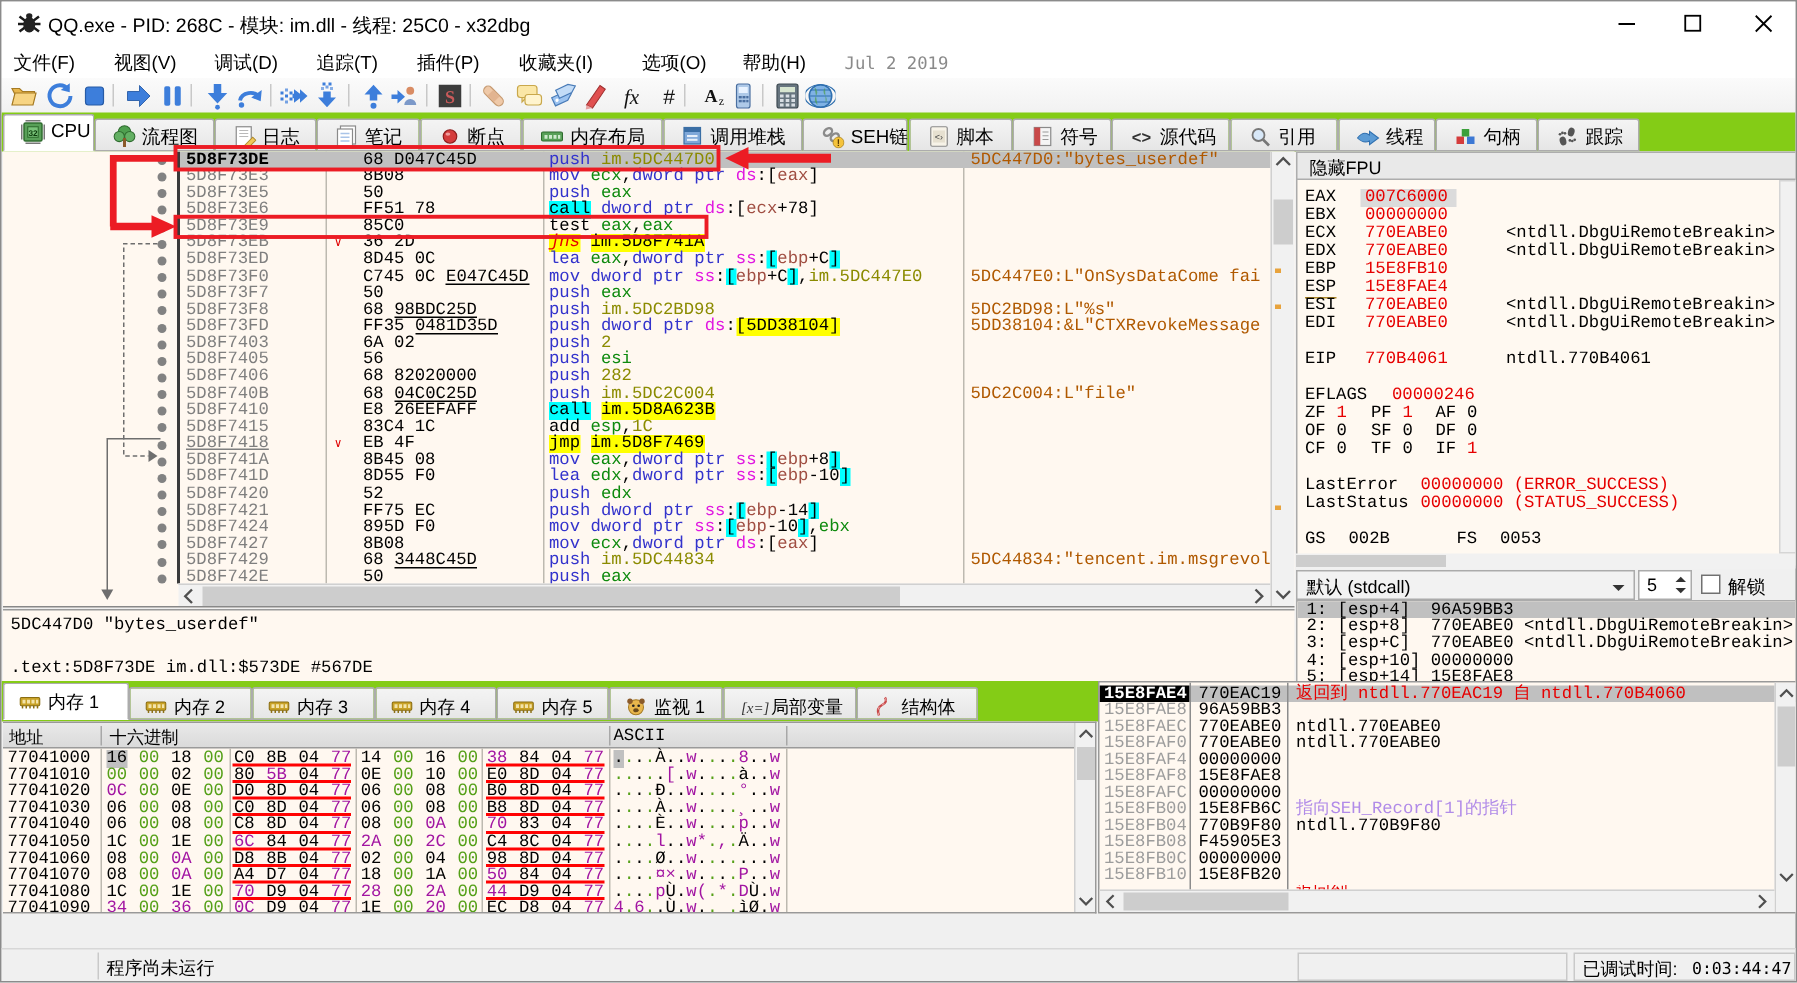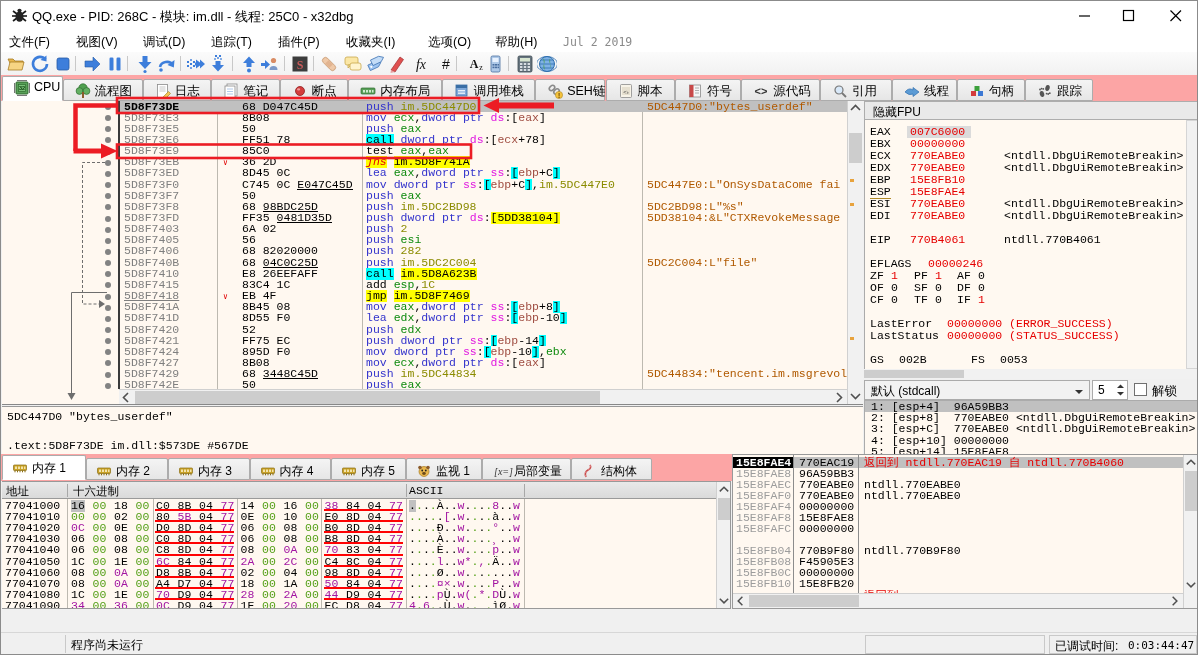--- a/index.html
+++ b/index.html
@@ -19,21 +19,21 @@
   #menubar{position:absolute;left:0;top:29px;width:100%;height:22px;background:#FFFFFF;}
   .menu-item{position:absolute;top:4px;font-size:12.5px;color:#000;white-space:pre;}
   #menu-date{position:absolute;top:5px;color:#8A8A8A;
      font-family:"DejaVu Sans Mono","Liberation Mono",monospace;font-size:11.5px;}
   
   #toolbar{position:absolute;left:0;top:51px;width:100%;height:25px;
      background:linear-gradient(#FBFBFB,#F1F1F1);border-bottom:1px solid #D9D9D9;}
   .tool-icon{position:absolute;top:2px;width:20px;height:20px;}
   .tool-sep{position:absolute;top:4px;width:1px;height:15px;background:#C8C8C8;}
   
-  .tabbar{position:absolute;left:0;width:100%;height:24px;background:#fca5a5;}
+  .tabbar{position:absolute;left:0;width:100%;height:24px;background:#84cc16;}
   .tab{position:absolute;top:4px;height:22px;border:1px solid #ACACAC;
        background:linear-gradient(#F4F4F4,#E6E6E6);font-size:12.5px;color:#000;
        white-space:pre;border-radius:2px 2px 0 0;}
   .tab.active{background:#FFFFFF;top:1px;height:25px;z-index:2;border-bottom:1px solid #fff;}
   .ticon{display:inline-block;width:16px;height:16px;position:relative;flex:none;}
   
   .panel{position:absolute;background:#FFF8F0;}
   #disasm{left:1px;top:100px;width:861px;height:304px;overflow:hidden;border-bottom:1px solid #888;}
   .drow{position:absolute;left:0;width:100%;height:11.15px;}
   .dsel{position:absolute;background:#C0C0C0;}
@@ -936,20 +936,21 @@
       </div>
     </div>
     <div id="stackpanel" class="mono">
       <div class="srow" style="left: 0px; top: 2px; width: 466px; height: 11px;"><div style="position: absolute; left: 60px; top: 0px; width: 405px; height: 11.2px; background: rgb(192, 192, 192);"></div><div style="position: absolute; left: 0px; top: 0px; width: 60px; height: 11px; background: rgb(0, 0, 0);"></div><span style="position: absolute; left: 3px; color: rgb(255, 255, 255); font-weight: bold;">15E8FAE4</span><span style="position: absolute; left: 66px; color: rgb(0, 0, 0);">770EAC19</span><span style="position: absolute; left: 131px; color: rgb(230, 0, 0);">返回到 ntdll.770EAC19 自 ntdll.770B4060</span></div>
       <div class="srow" style="left: 0px; top: 13px; width: 466px; height: 11px;"><span style="position: absolute; left: 3px; color: rgb(156, 156, 156);">15E8FAE8</span><span style="position: absolute; left: 66px; color: rgb(0, 0, 0);">96A59BB3</span></div>
       <div class="srow" style="left: 0px; top: 24px; width: 466px; height: 11px;"><span style="position: absolute; left: 3px; color: rgb(156, 156, 156);">15E8FAEC</span><span style="position: absolute; left: 66px; color: rgb(0, 0, 0);">770EABE0</span><span style="position: absolute; left: 131px; color: rgb(0, 0, 0);">ntdll.770EABE0</span></div>
       <div class="srow" style="left: 0px; top: 35px; width: 466px; height: 11px;"><span style="position: absolute; left: 3px; color: rgb(156, 156, 156);">15E8FAF0</span><span style="position: absolute; left: 66px; color: rgb(0, 0, 0);">770EABE0</span><span style="position: absolute; left: 131px; color: rgb(0, 0, 0);">ntdll.770EABE0</span></div>
       <div class="srow" style="left: 0px; top: 46px; width: 466px; height: 11px;"><span style="position: absolute; left: 3px; color: rgb(156, 156, 156);">15E8FAF4</span><span style="position: absolute; left: 66px; color: rgb(0, 0, 0);">00000000</span></div>
       <div class="srow" style="left: 0px; top: 57px; width: 466px; height: 11px;"><span style="position: absolute; left: 3px; color: rgb(156, 156, 156);">15E8FAF8</span><span style="position: absolute; left: 66px; color: rgb(0, 0, 0);">15E8FAE8</span></div>
       <div class="srow" style="left: 0px; top: 68px; width: 466px; height: 11px;"><span style="position: absolute; left: 3px; color: rgb(156, 156, 156);">15E8FAFC</span><span style="position: absolute; left: 66px; color: rgb(0, 0, 0);">00000000</span></div>
+      <div class="srow" style="left: 0px; top: 79px; width: 466px; height: 11px;"><span style="position: absolute; left: 3px; color: rgb(156, 156, 156);">15E8FB00</span><span style="position: absolute; left: 66px; color: rgb(0, 0, 0);">15E8FB6C</span><span style="position: absolute; left: 131px; color: rgb(177, 139, 232);">指向SEH_Record[1]的指针</span></div>
       <div class="srow" style="left: 0px; top: 90px; width: 466px; height: 11px;"><span style="position: absolute; left: 3px; color: rgb(156, 156, 156);">15E8FB04</span><span style="position: absolute; left: 66px; color: rgb(0, 0, 0);">770B9F80</span><span style="position: absolute; left: 131px; color: rgb(0, 0, 0);">ntdll.770B9F80</span></div>
       <div class="srow" style="left: 0px; top: 101px; width: 466px; height: 11px;"><span style="position: absolute; left: 3px; color: rgb(156, 156, 156);">15E8FB08</span><span style="position: absolute; left: 66px; color: rgb(0, 0, 0);">F45905E3</span></div>
       <div class="srow" style="left: 0px; top: 112px; width: 466px; height: 11px;"><span style="position: absolute; left: 3px; color: rgb(156, 156, 156);">15E8FB0C</span><span style="position: absolute; left: 66px; color: rgb(0, 0, 0);">00000000</span></div>
       <div class="srow" style="left: 0px; top: 123px; width: 466px; height: 11px;"><span style="position: absolute; left: 3px; color: rgb(156, 156, 156);">15E8FB10</span><span style="position: absolute; left: 66px; color: rgb(0, 0, 0);">15E8FB20</span></div>
       <div class="srow" style="left: 0px; top: 135.2px; width: 466px; height: 3.5px; overflow: hidden;"><span style="position: absolute; left: 131px; color: rgb(230, 0, 0);">返回到</span></div>
       <div class="colsep" style="left: 60px; top: 0px; width: 1px; height: 139px; background: rgb(140, 140, 140);"></div>
       <div class="colsep" style="left: 125px; top: 0px; width: 1px; height: 139px; background: rgb(140, 140, 140);"></div>
       <div class="sb" style="left: 450px; top: 0px; width: 15px; height: 153px; border-left: 1px solid rgb(208, 208, 208);">
         <div class="sbbtn" style="left: 0px; top: 1px; width: 14px; height: 14px;">
           <svg width="14" height="14" viewBox="0 0 15 15">

